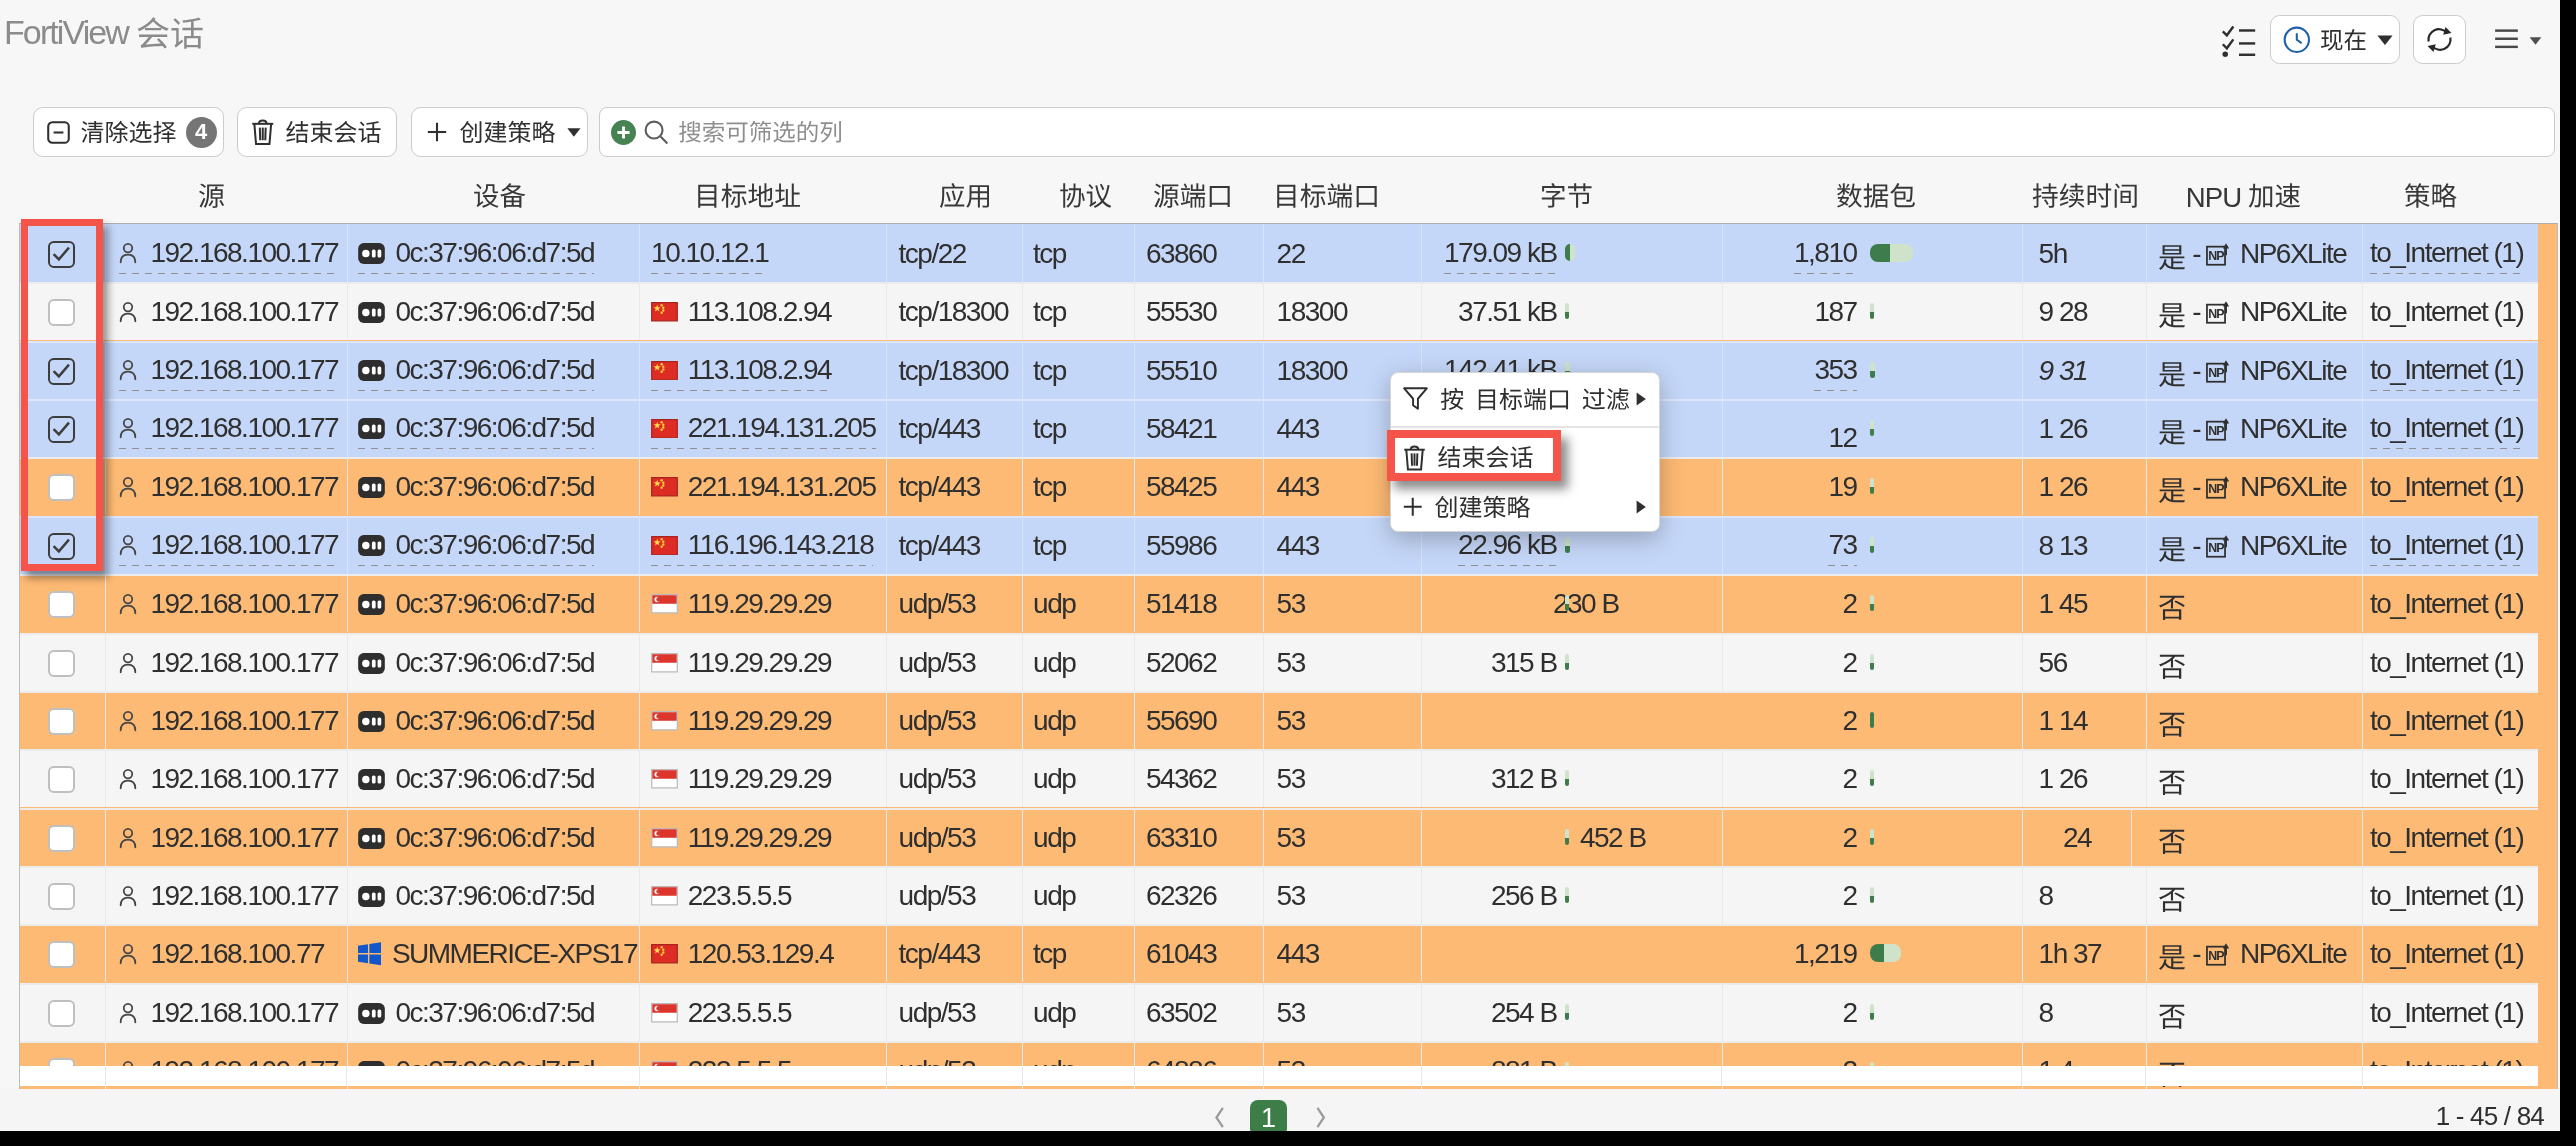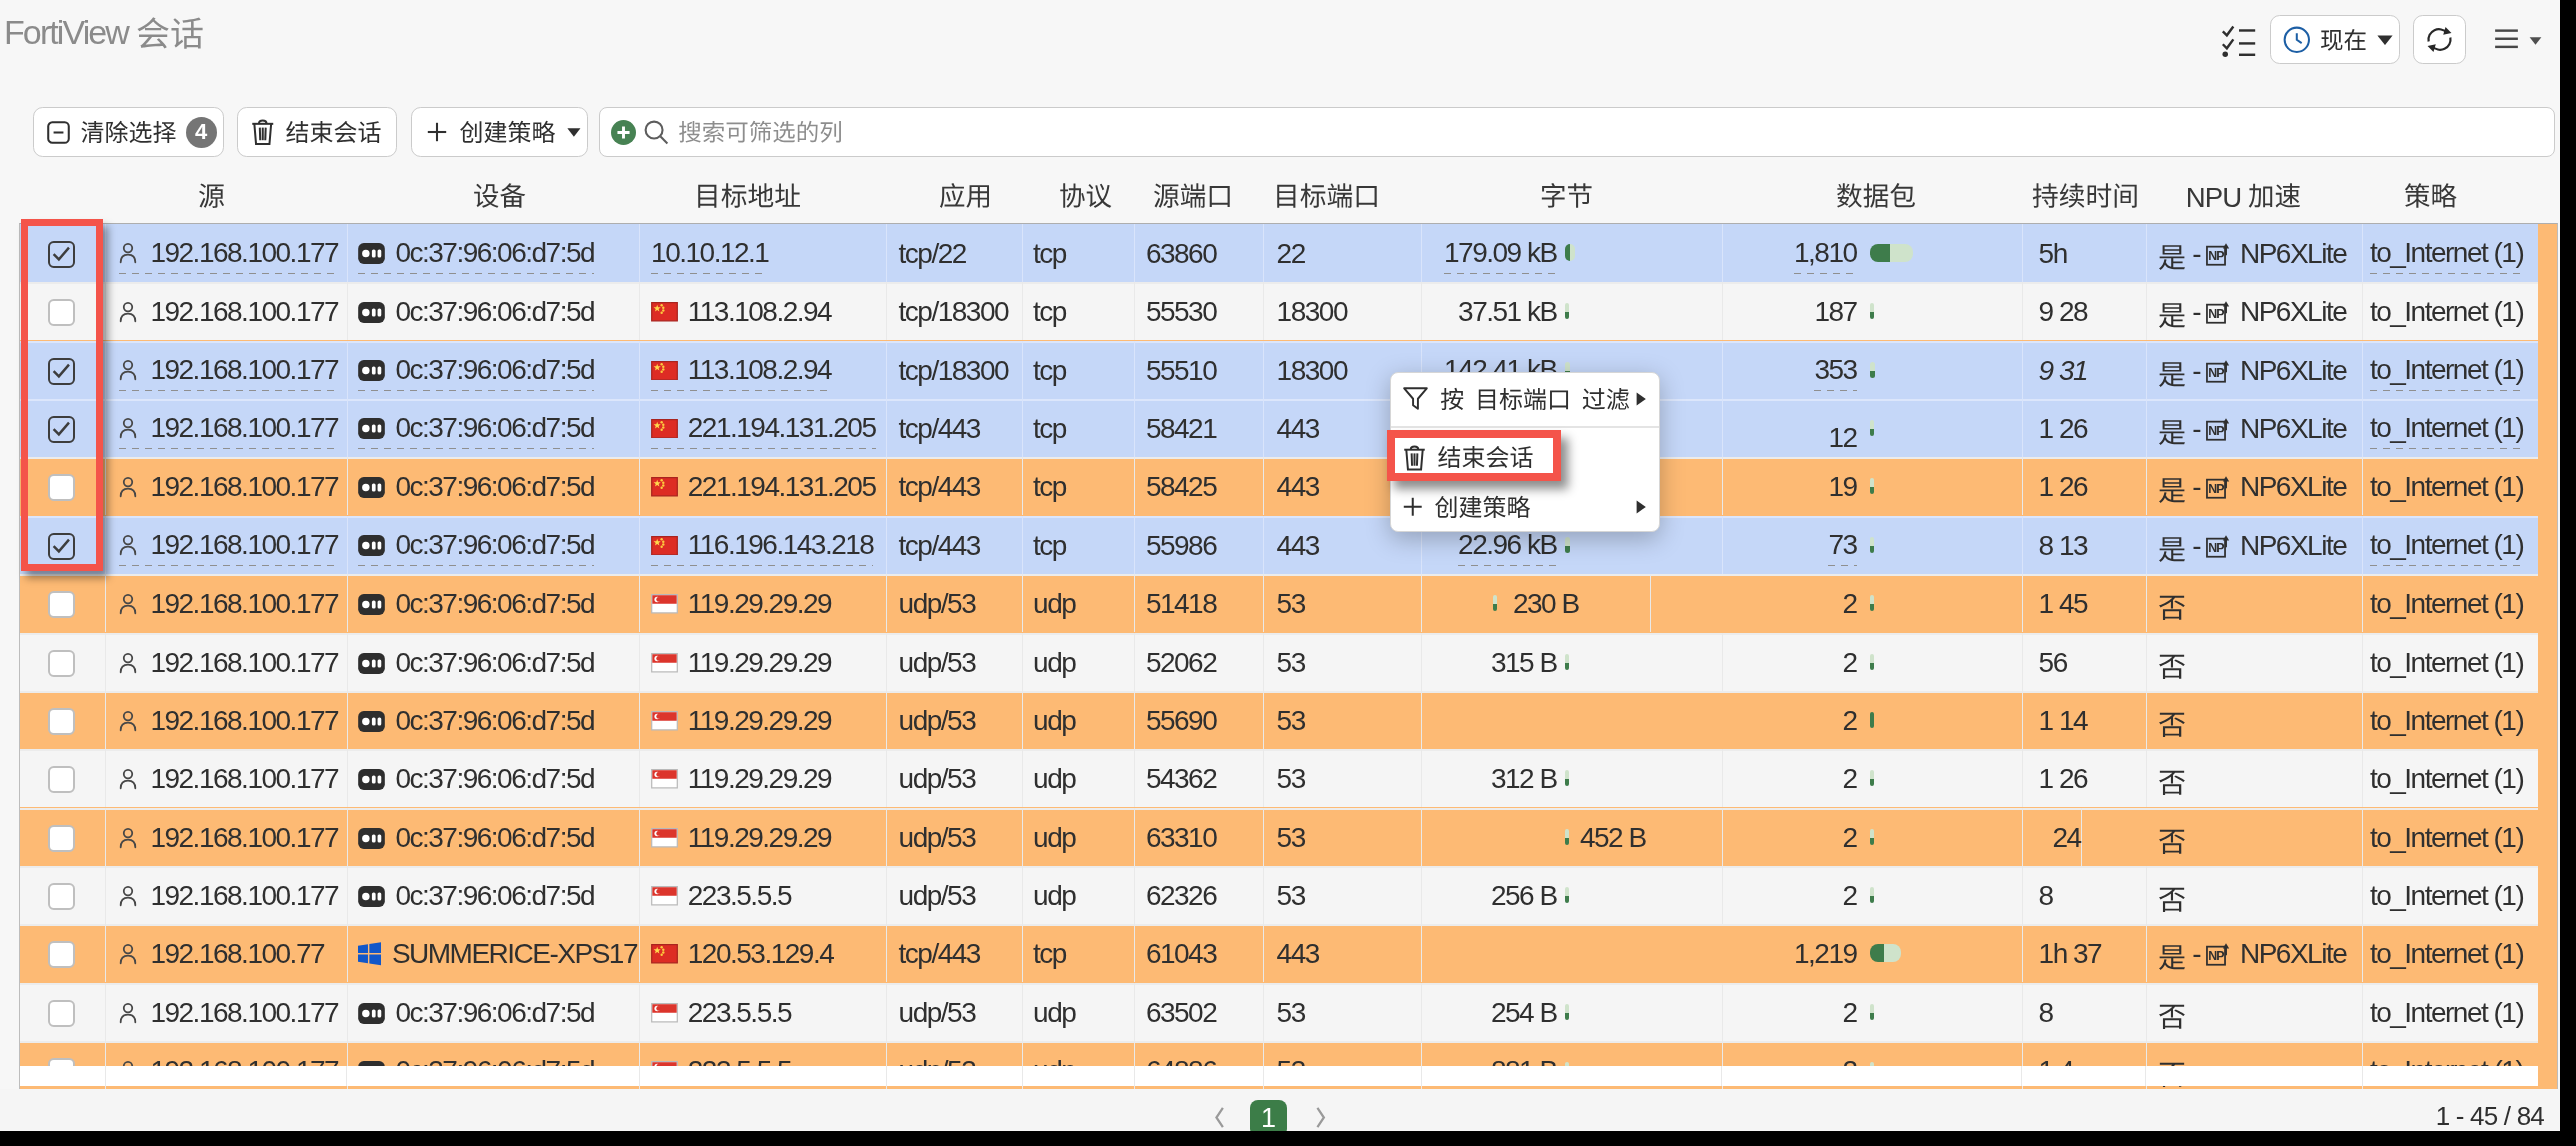--- a/index.html
+++ b/index.html
@@ -840,21 +840,21 @@
       </div>
       <div class="cell sep" style="left:1003px;width:112px;justify-content:flex-start;padding-left:10.5px;">
         <span class="t">udp</span>
       </div>
       <div class="cell sep" style="left:1115px;width:129px;justify-content:flex-start;padding-left:11.3px;">
         <span class="t">51418</span>
       </div>
       <div class="cell sep" style="left:1244px;width:158px;justify-content:flex-start;padding-left:13px;">
         <span class="t">53</span>
       </div>
-      <div class="cell sep" style="left:1330px;width:301px;justify-content:flex-end;padding-right:71px;">
+      <div class="cell sep" style="left:1402px;width:301px;justify-content:flex-end;padding-right:103px;">
         <span class="nob">
           <span class="t">230 B</span>
         </span>
         <div class="bar" style="left:143px;width:4px;height:16px;top:21px;background:linear-gradient(180deg,#cfe3cb 55%,#3e7c4b 55%)"></div>
       </div>
       <div class="cell sep" style="left:1703px;width:300px;justify-content:flex-end;padding-right:165px;">
         <span class="nob">
           <span class="t">2</span>
         </span>
         <div class="bar" style="left:147px;width:4px;height:16px;top:21px;background:linear-gradient(180deg,#cfe3cb 55%,#3e7c4b 55%)"></div>
@@ -1142,21 +1142,21 @@
           <span class="t">452 B</span>
         </span>
         <div class="bar" style="left:143px;width:4px;height:16px;top:21px;background:linear-gradient(180deg,#cfe3cb 55%,#3e7c4b 55%)"></div>
       </div>
       <div class="cell sep" style="left:1703px;width:300px;justify-content:flex-end;padding-right:165px;">
         <span class="nob">
           <span class="t">2</span>
         </span>
         <div class="bar" style="left:147px;width:4px;height:16px;top:21px;background:linear-gradient(180deg,#cfe3cb 55%,#3e7c4b 55%)"></div>
       </div>
-      <div class="cell sep" style="left:1938px;width:124px;justify-content:flex-end;padding-left:16px;">
+      <div class="cell sep" style="left:1988px;width:124px;justify-content:center;padding-left:16px;">
         <span class="t">24</span>
       </div>
       <div class="cell sep" style="left:2127px;width:216px;justify-content:flex-start;padding-left:11.3px;">
         <svg class="cn" style="vertical-align:middle;position:relative;top:3.2px;" width="28" height="28" viewBox="0 -880 1000 1000" fill="#2f2f2f">
           <use href="#g5426" x="0"></use>
         </svg>
       </div>
       <div class="cell" style="left:2343px;width:173px;justify-content:flex-start;padding-left:7.3px;">
         <span class="nob">
           <span class="t">to_Internet (1)</span>

